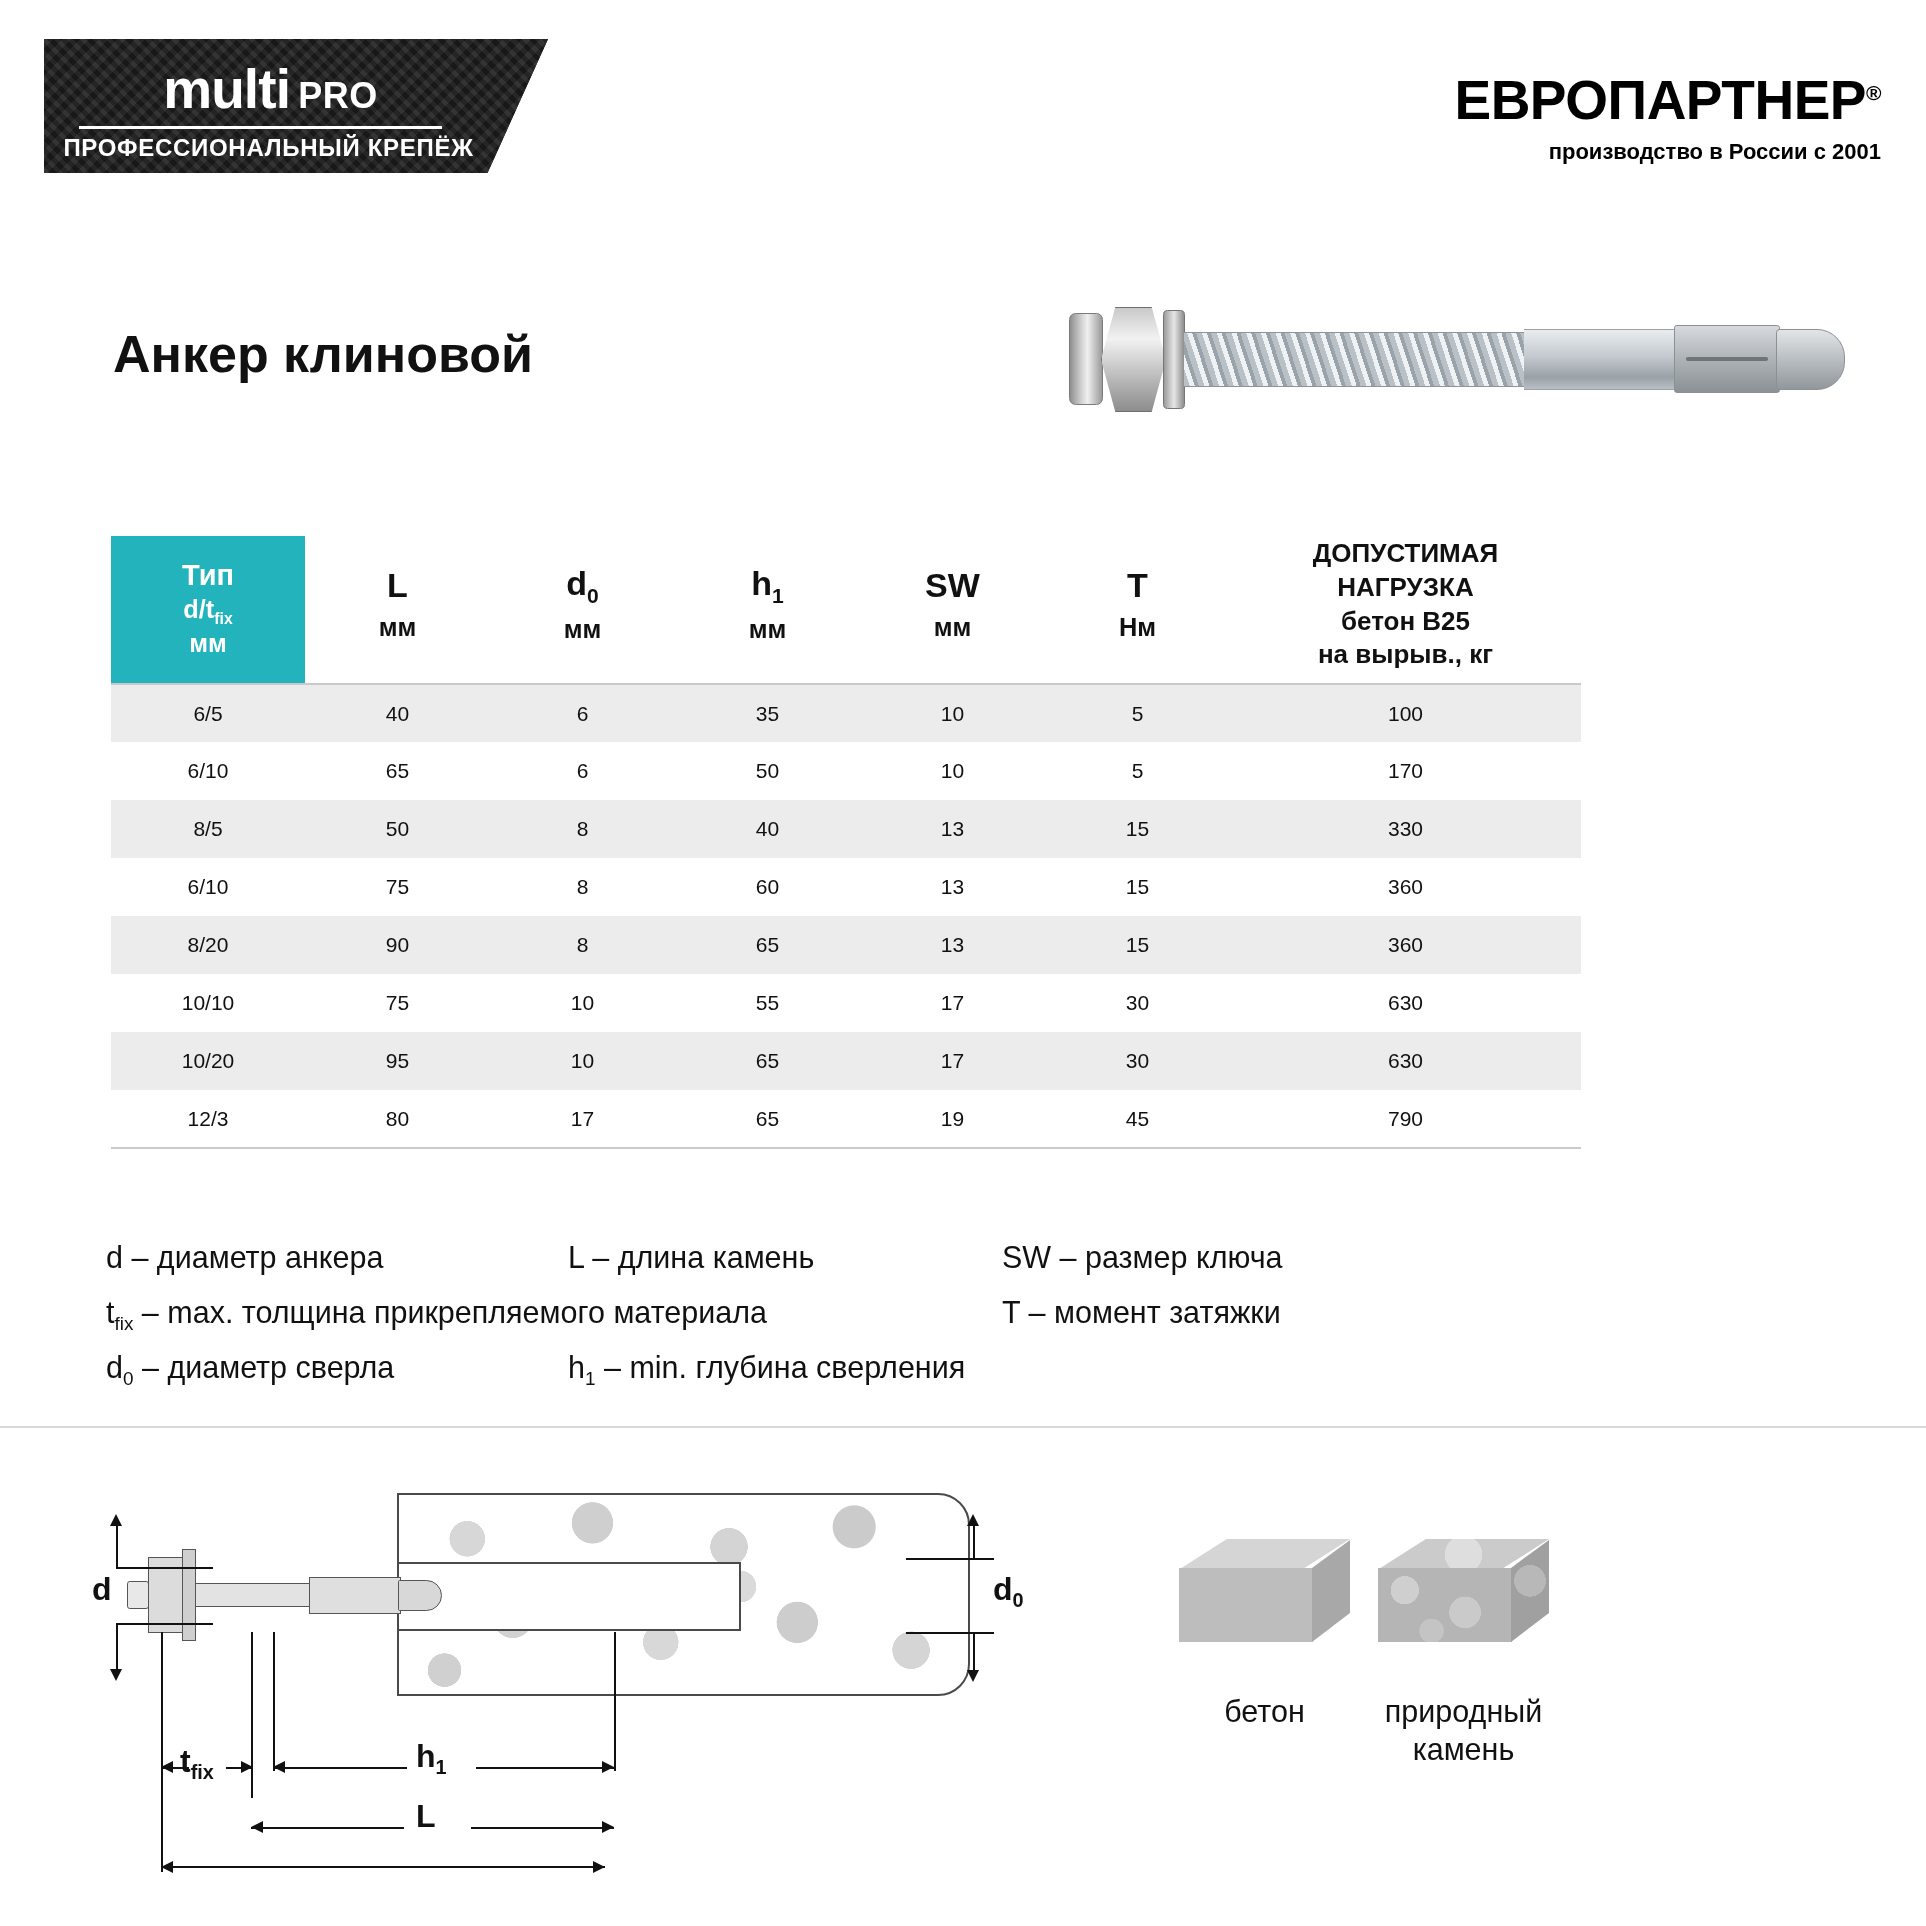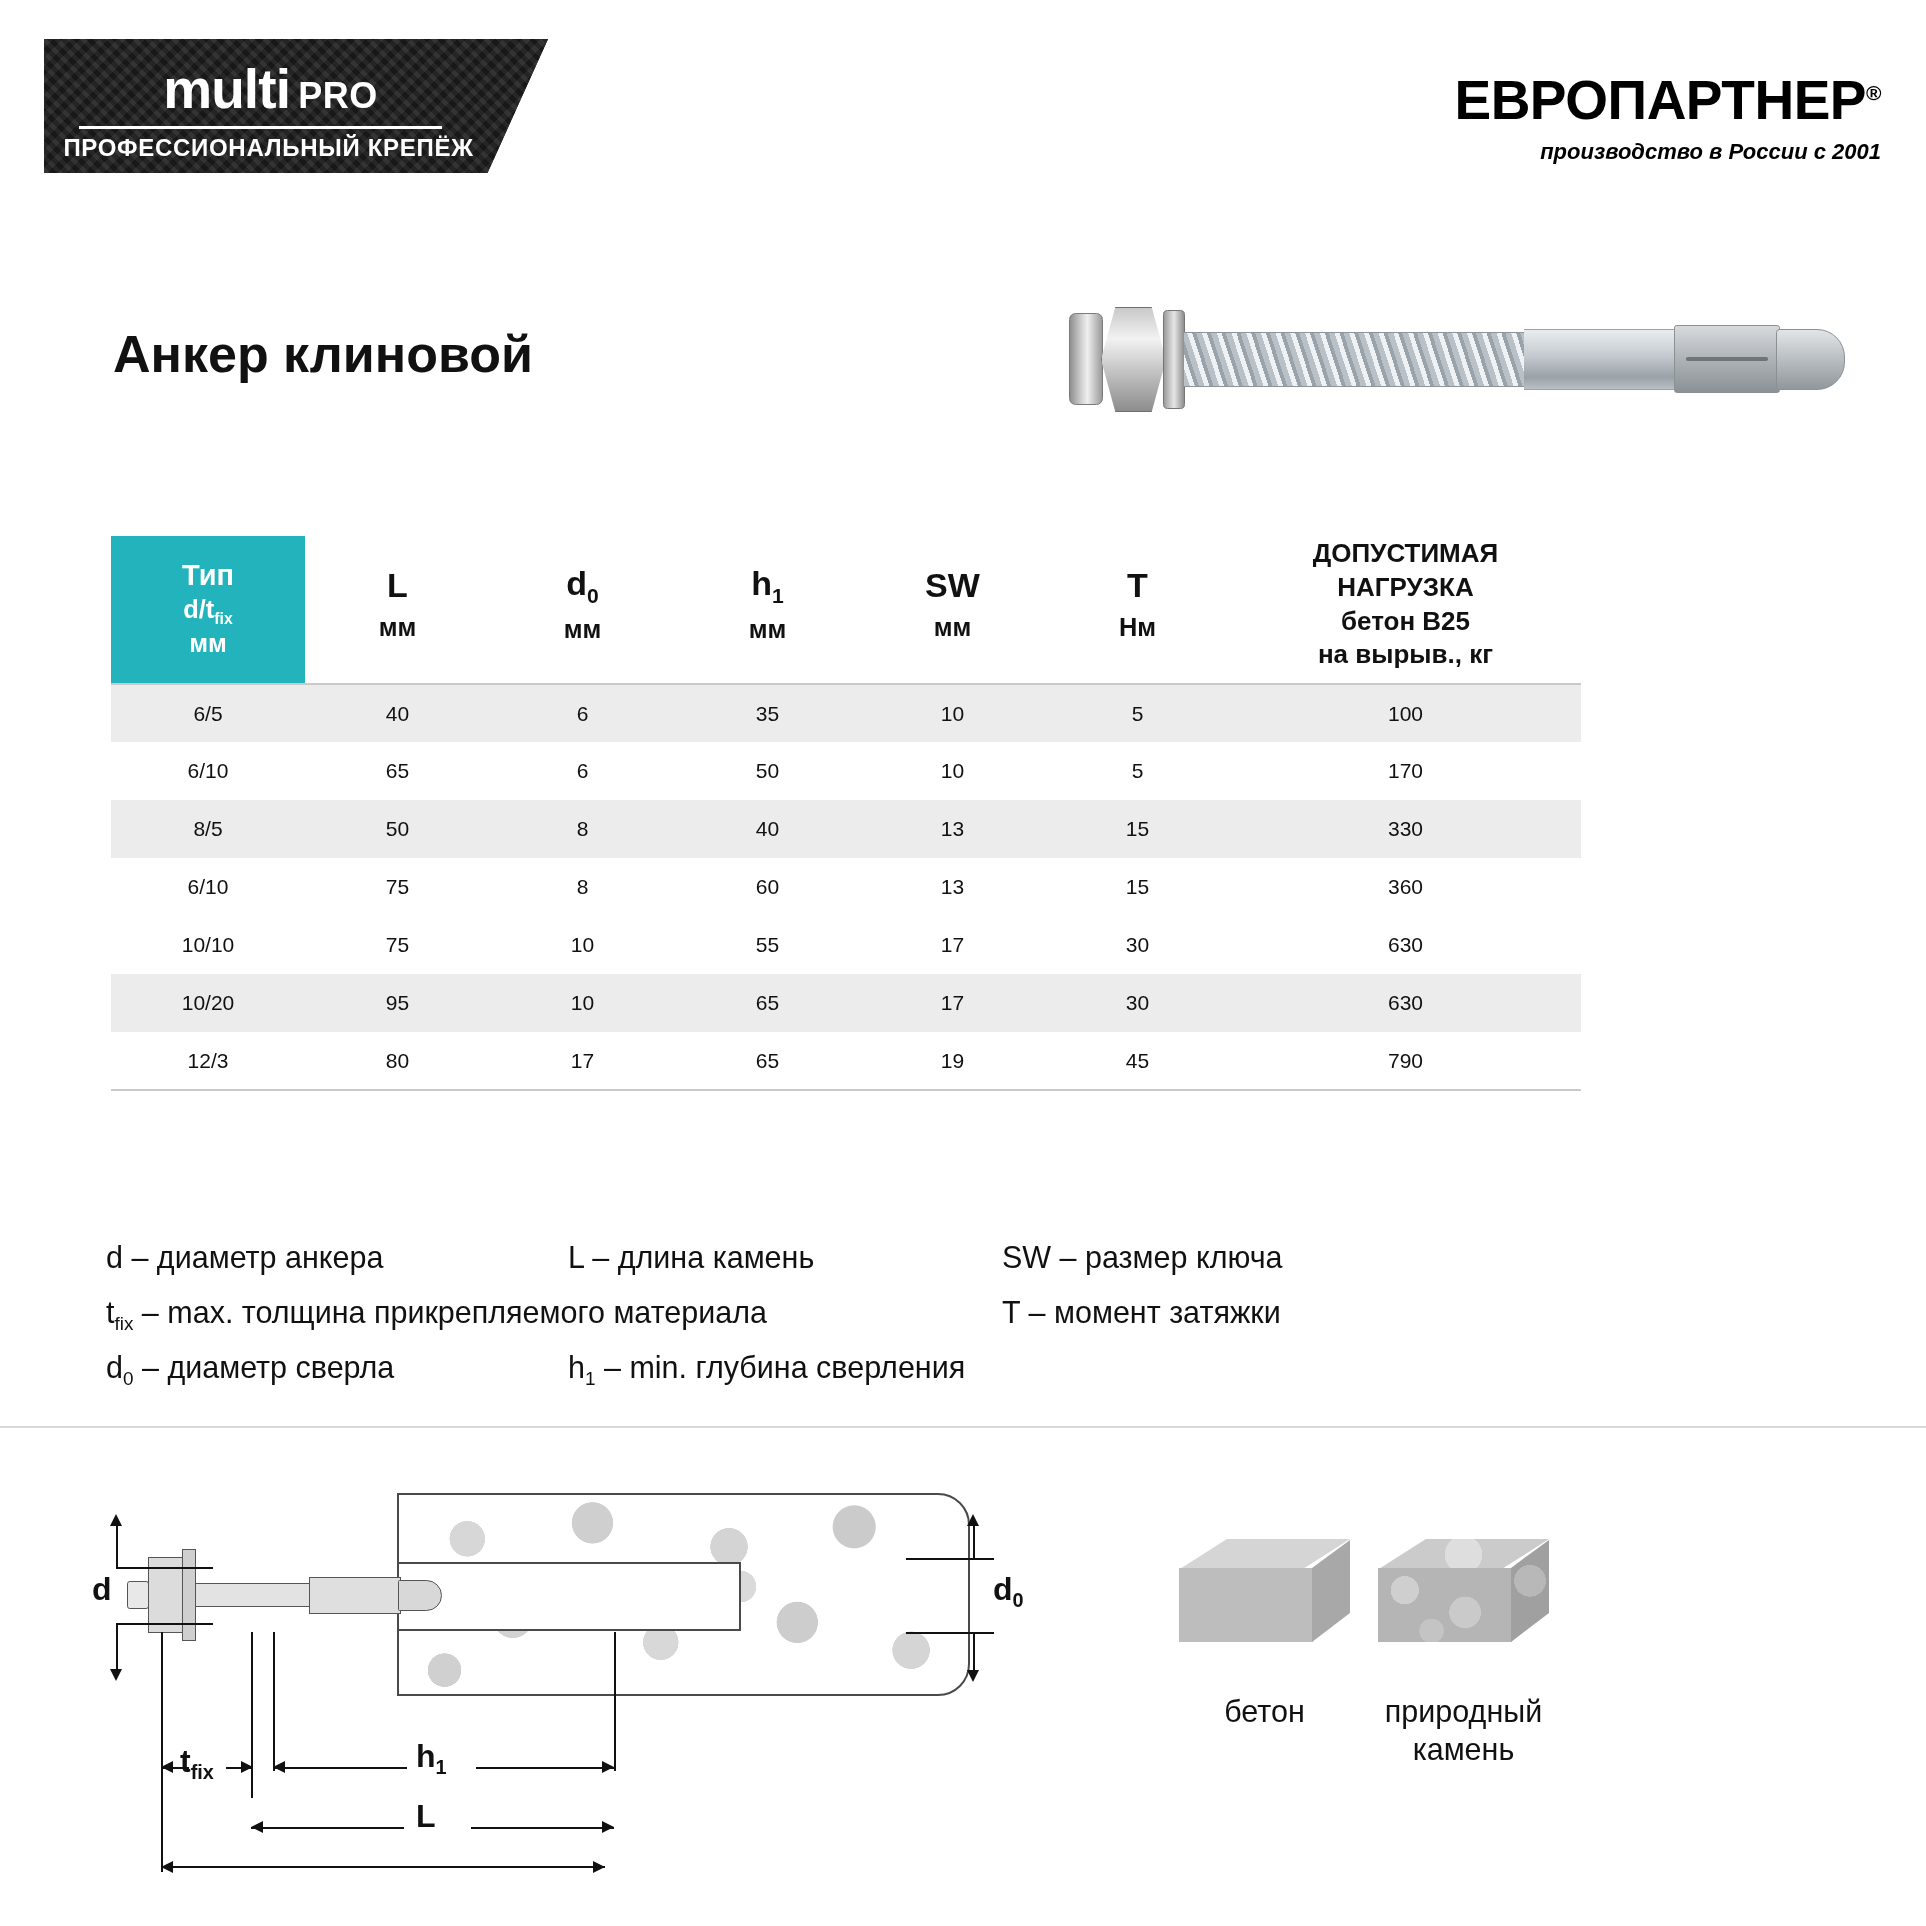--- a/index.html
+++ b/index.html
@@ -95,21 +95,20 @@
     font-size: 21px;
     vertical-align: super;
     font-weight: bold;
   }
   .ep-sub {
     margin-top: 6.5px;
     font-size: 22px;
     font-weight: bold;
     color: #000;
     white-space: nowrap;
-    font-style: italic;
   }
 
   
   .product-title {
     position: absolute;
     left: 113px;
     top: 324px;
     font-size: 52px;
     font-weight: bold;
     color: #111;
@@ -562,20 +561,29 @@
         </tr>
         <tr class="even">
           <td>6/10</td>
           <td>75</td>
           <td>8</td>
           <td>60</td>
           <td>13</td>
           <td>15</td>
           <td>360</td>
         </tr>
+        <tr class="odd">
+          <td>8/20</td>
+          <td>90</td>
+          <td>8</td>
+          <td>65</td>
+          <td>13</td>
+          <td>15</td>
+          <td>360</td>
+        </tr>
         <tr class="even">
           <td>10/10</td>
           <td>75</td>
           <td>10</td>
           <td>55</td>
           <td>17</td>
           <td>30</td>
           <td>630</td>
         </tr>
         <tr class="odd">

